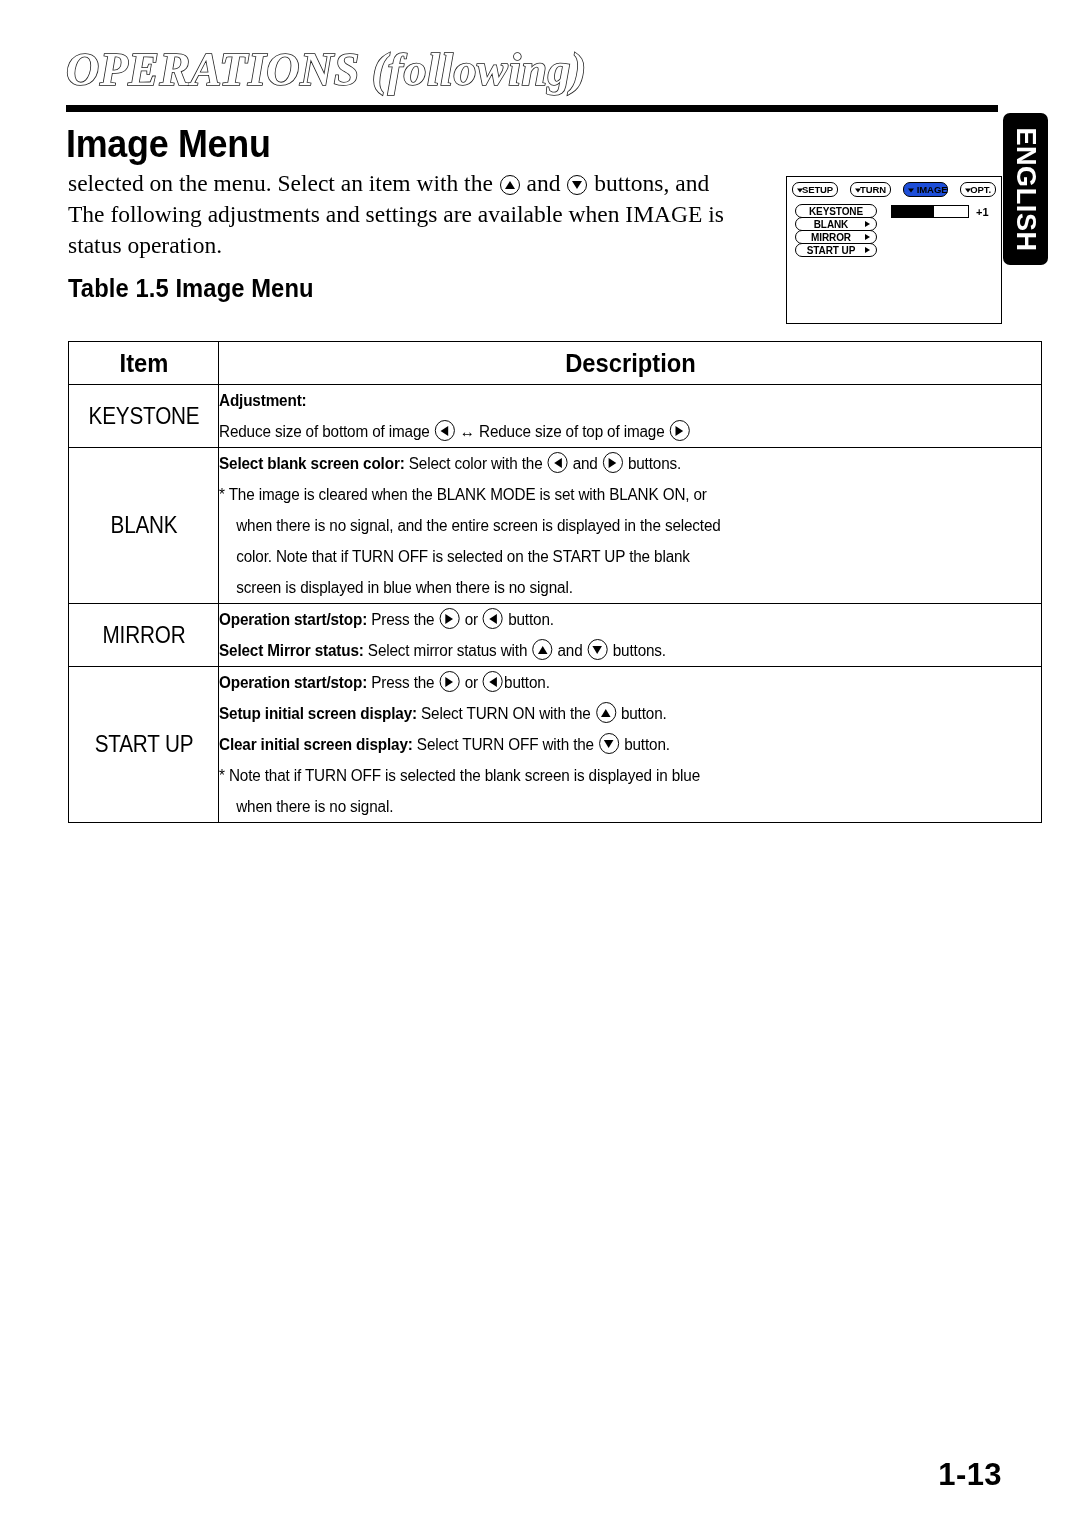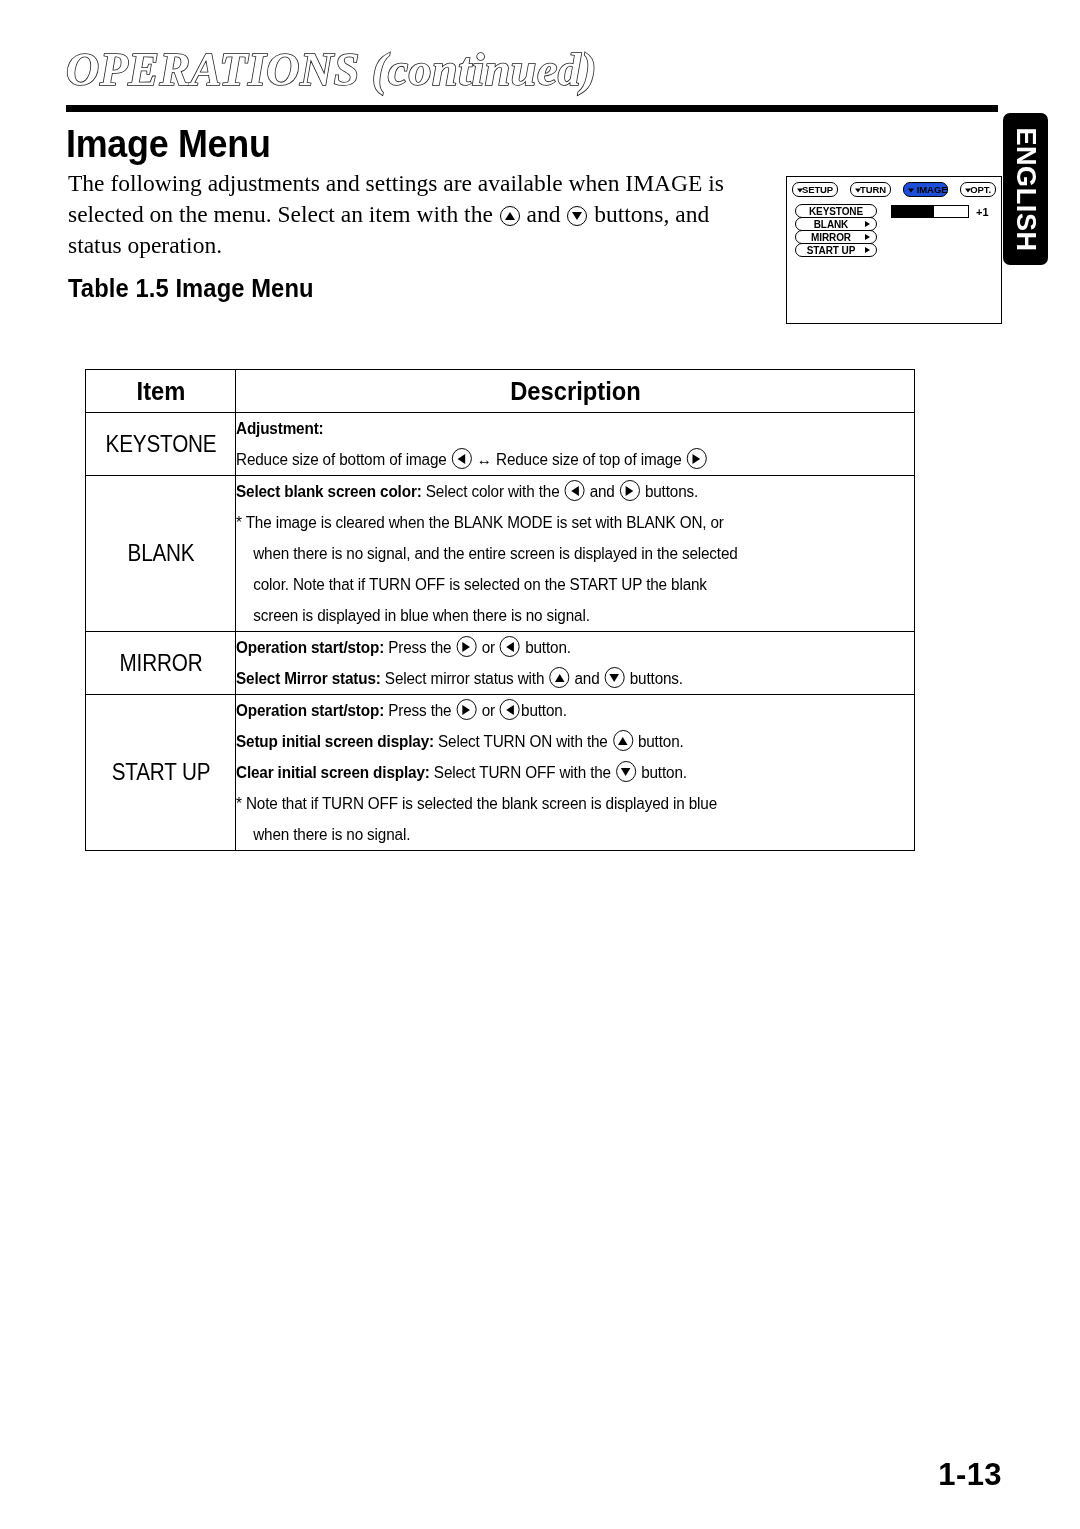--- a/index.html
+++ b/index.html
@@ -86,26 +86,25 @@
     font-size: 25px;
     letter-spacing: 0.1px;
     transform: scaleX(0.95);
     transform-origin: left center;
     white-space: nowrap;
   }
 
   
   .menu-table {
     position: absolute;
-    left: 85px;
+    left: 68px;
     top: 341px;
-    width: 830px;
+    width: 974px;
     border-collapse: collapse;
     table-layout: fixed;
-    margin-top: 28px;
   }
   .menu-table td, .menu-table th {
     border: 1.6px solid #000000;
     padding: 0;
     vertical-align: middle;
   }
   .menu-table .col-item { width: 150px; }
 
   .th-cell {
     text-align: center;
@@ -309,28 +308,28 @@
     font-weight: 700;
     font-size: 31px;
     letter-spacing: 0.4px;
   }
 </style>
 </head>
 <body>
 
 <div class="page">
 
-  <div class="chapter-title">OPERATIONS (continued)</div>
+  <div class="chapter-title">OPERATIONS (following)</div>
   <div class="title-rule"></div>
 
   <div class="section-heading">Image Menu</div>
 
   <div class="intro">
+    <span class="ln"><span>selected on the menu. Select an item with the</span> <span class="btn-icon up"></span> <span>and</span> <span class="btn-icon down"></span> <span>buttons, and</span></span>
     <span class="ln">The following adjustments and settings are available when IMAGE is</span>
-    <span class="ln"><span>selected on the menu. Select an item with the</span> <span class="btn-icon up"></span> <span>and</span> <span class="btn-icon down"></span> <span>buttons, and</span></span>
     <span class="ln">status operation.</span>
   </div>
 
   <div class="table-caption">Table 1.5 Image Menu</div>
 
   <table class="menu-table">
     <colgroup>
         <col class="col-item">
         <col>
       </colgroup>

